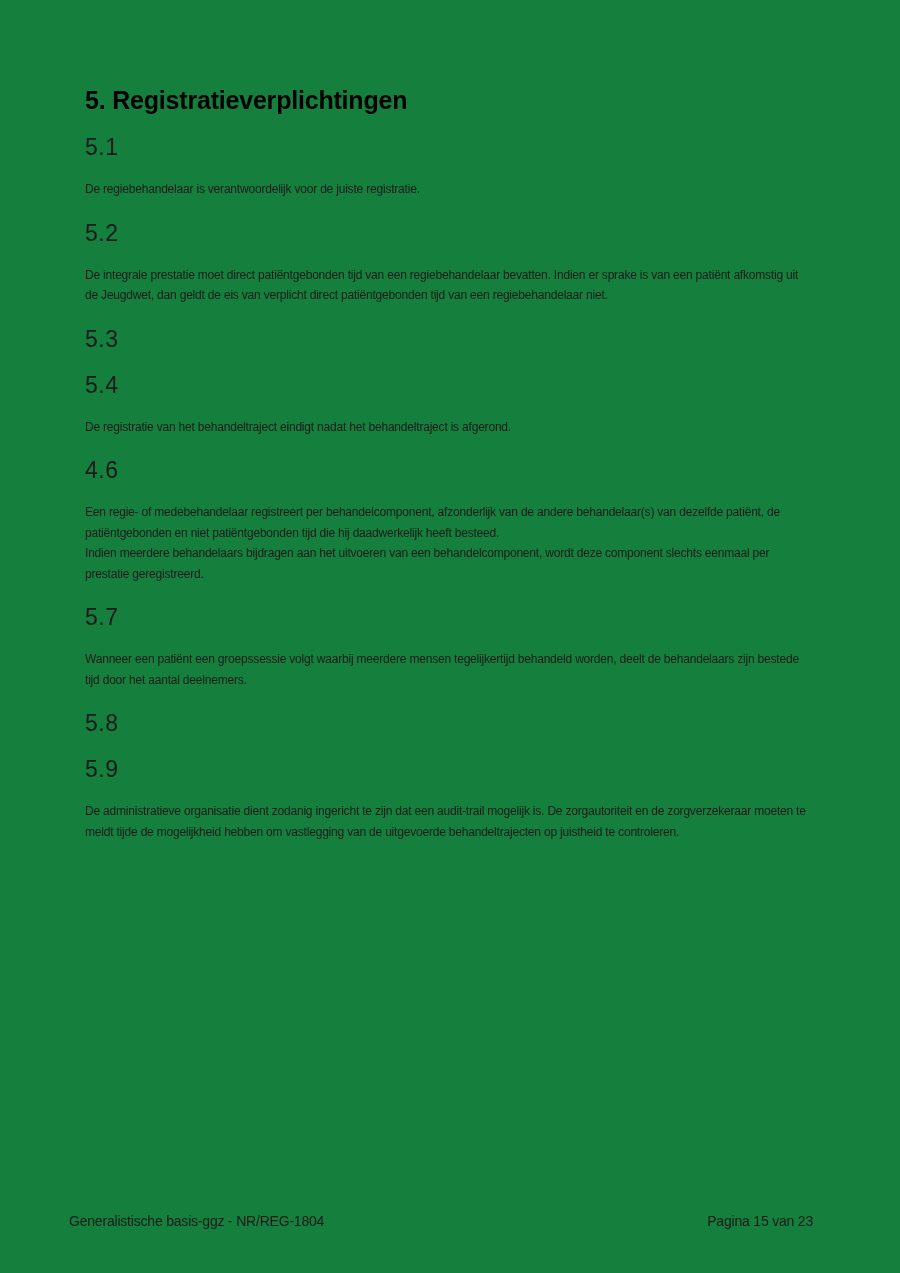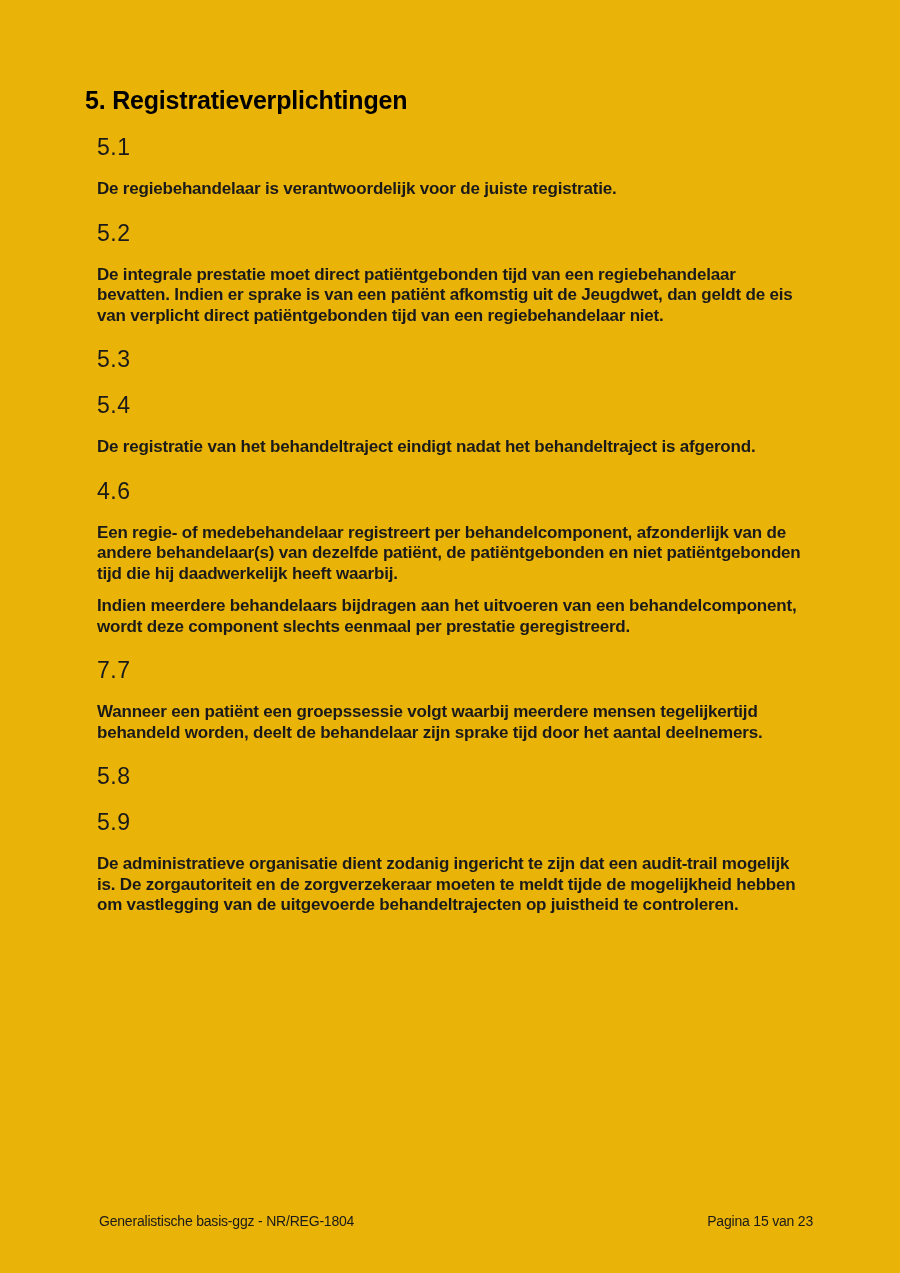--- a/index.html
+++ b/index.html
@@ -10,54 +10,53 @@
   body {
     width: 900px;
     height: 1273px;
     font-family: "Liberation Sans", sans-serif;
     color: #1a1a1a;
   }
   .page {
     position: relative;
     width: 900px;
     height: 1273px;
-    background: #eab308;
+    background: #15803d;
     box-sizing: border-box;
     padding: 86px 86px 8px 85px;
     overflow: hidden;
   }
   h1.doc-title {
     margin: 0;
     font-size: 25px;
     line-height: 28px;
     font-weight: 700;
     color: #000000;
     letter-spacing: -0.2px;
   }
-  section.clause { margin: 12px; }
+  section.clause { margin: 0; }
   h2.clause-number {
     margin: 20px 0 19px 0;
     font-size: 23px;
     line-height: 26px;
     font-weight: 400;
     color: #1a1a1a;
     letter-spacing: 0.5px;
   }
   p.clause-body {
     margin: 0;
     max-width: 730px;
-    font-size: 17px;
+    font-size: 12px;
     line-height: 20.5px;
     letter-spacing: -0.2px;
     color: #1a1a1a;
-    font-weight: bold;
   }
   footer.page-footer {
     position: absolute;
-    left: 99px;
+    left: 69px;
     right: 87px;
     top: 1213px;
     display: flex;
     justify-content: space-between;
     font-size: 14px;
     line-height: 17px;
     letter-spacing: -0.2px;
     color: #1a1a1a;
   }
 </style>
@@ -82,30 +81,30 @@
     <h2 class="clause-number">5.3</h2>
   </section>
 
   <section class="clause">
     <h2 class="clause-number">5.4</h2>
     <p class="clause-body">De registratie van het behandeltraject eindigt nadat het behandeltraject is afgerond.</p>
   </section>
 
   <section class="clause">
     <h2 class="clause-number">4.6</h2>
-    <p class="clause-body">Een regie- of medebehandelaar registreert per behandelcomponent, afzonderlijk van de andere behandelaar(s) van dezelfde patiënt, de patiëntgebonden en niet patiëntgebonden tijd die hij daadwerkelijk heeft waarbij.</p>
+    <p class="clause-body">Een regie- of medebehandelaar registreert per behandelcomponent, afzonderlijk van de andere behandelaar(s) van dezelfde patiënt, de patiëntgebonden en niet patiëntgebonden tijd die hij daadwerkelijk heeft besteed.</p>
   </section>
 
   <section class="clause">
     <p class="clause-body">Indien meerdere behandelaars bijdragen aan het uitvoeren van een behandelcomponent, wordt deze component slechts eenmaal per prestatie geregistreerd.</p>
   </section>
 
   <section class="clause">
-    <h2 class="clause-number">7.7</h2>
-    <p class="clause-body">Wanneer een patiënt een groepssessie volgt waarbij meerdere mensen tegelijkertijd behandeld worden, deelt de behandelaar zijn sprake tijd door het aantal deelnemers.</p>
+    <h2 class="clause-number">5.7</h2>
+    <p class="clause-body">Wanneer een patiënt een groepssessie volgt waarbij meerdere mensen tegelijkertijd behandeld worden, deelt de behandelaars zijn bestede tijd door het aantal deelnemers.</p>
   </section>
 
   <section class="clause">
     <h2 class="clause-number">5.8</h2>
   </section>
 
   <section class="clause">
     <h2 class="clause-number">5.9</h2>
     <p class="clause-body">De administratieve organisatie dient zodanig ingericht te zijn dat een audit-trail mogelijk is. De zorgautoriteit en de zorgverzekeraar moeten te meldt tijde de mogelijkheid hebben om vastlegging van de uitgevoerde behandeltrajecten op juistheid te controleren.</p>
   </section>

